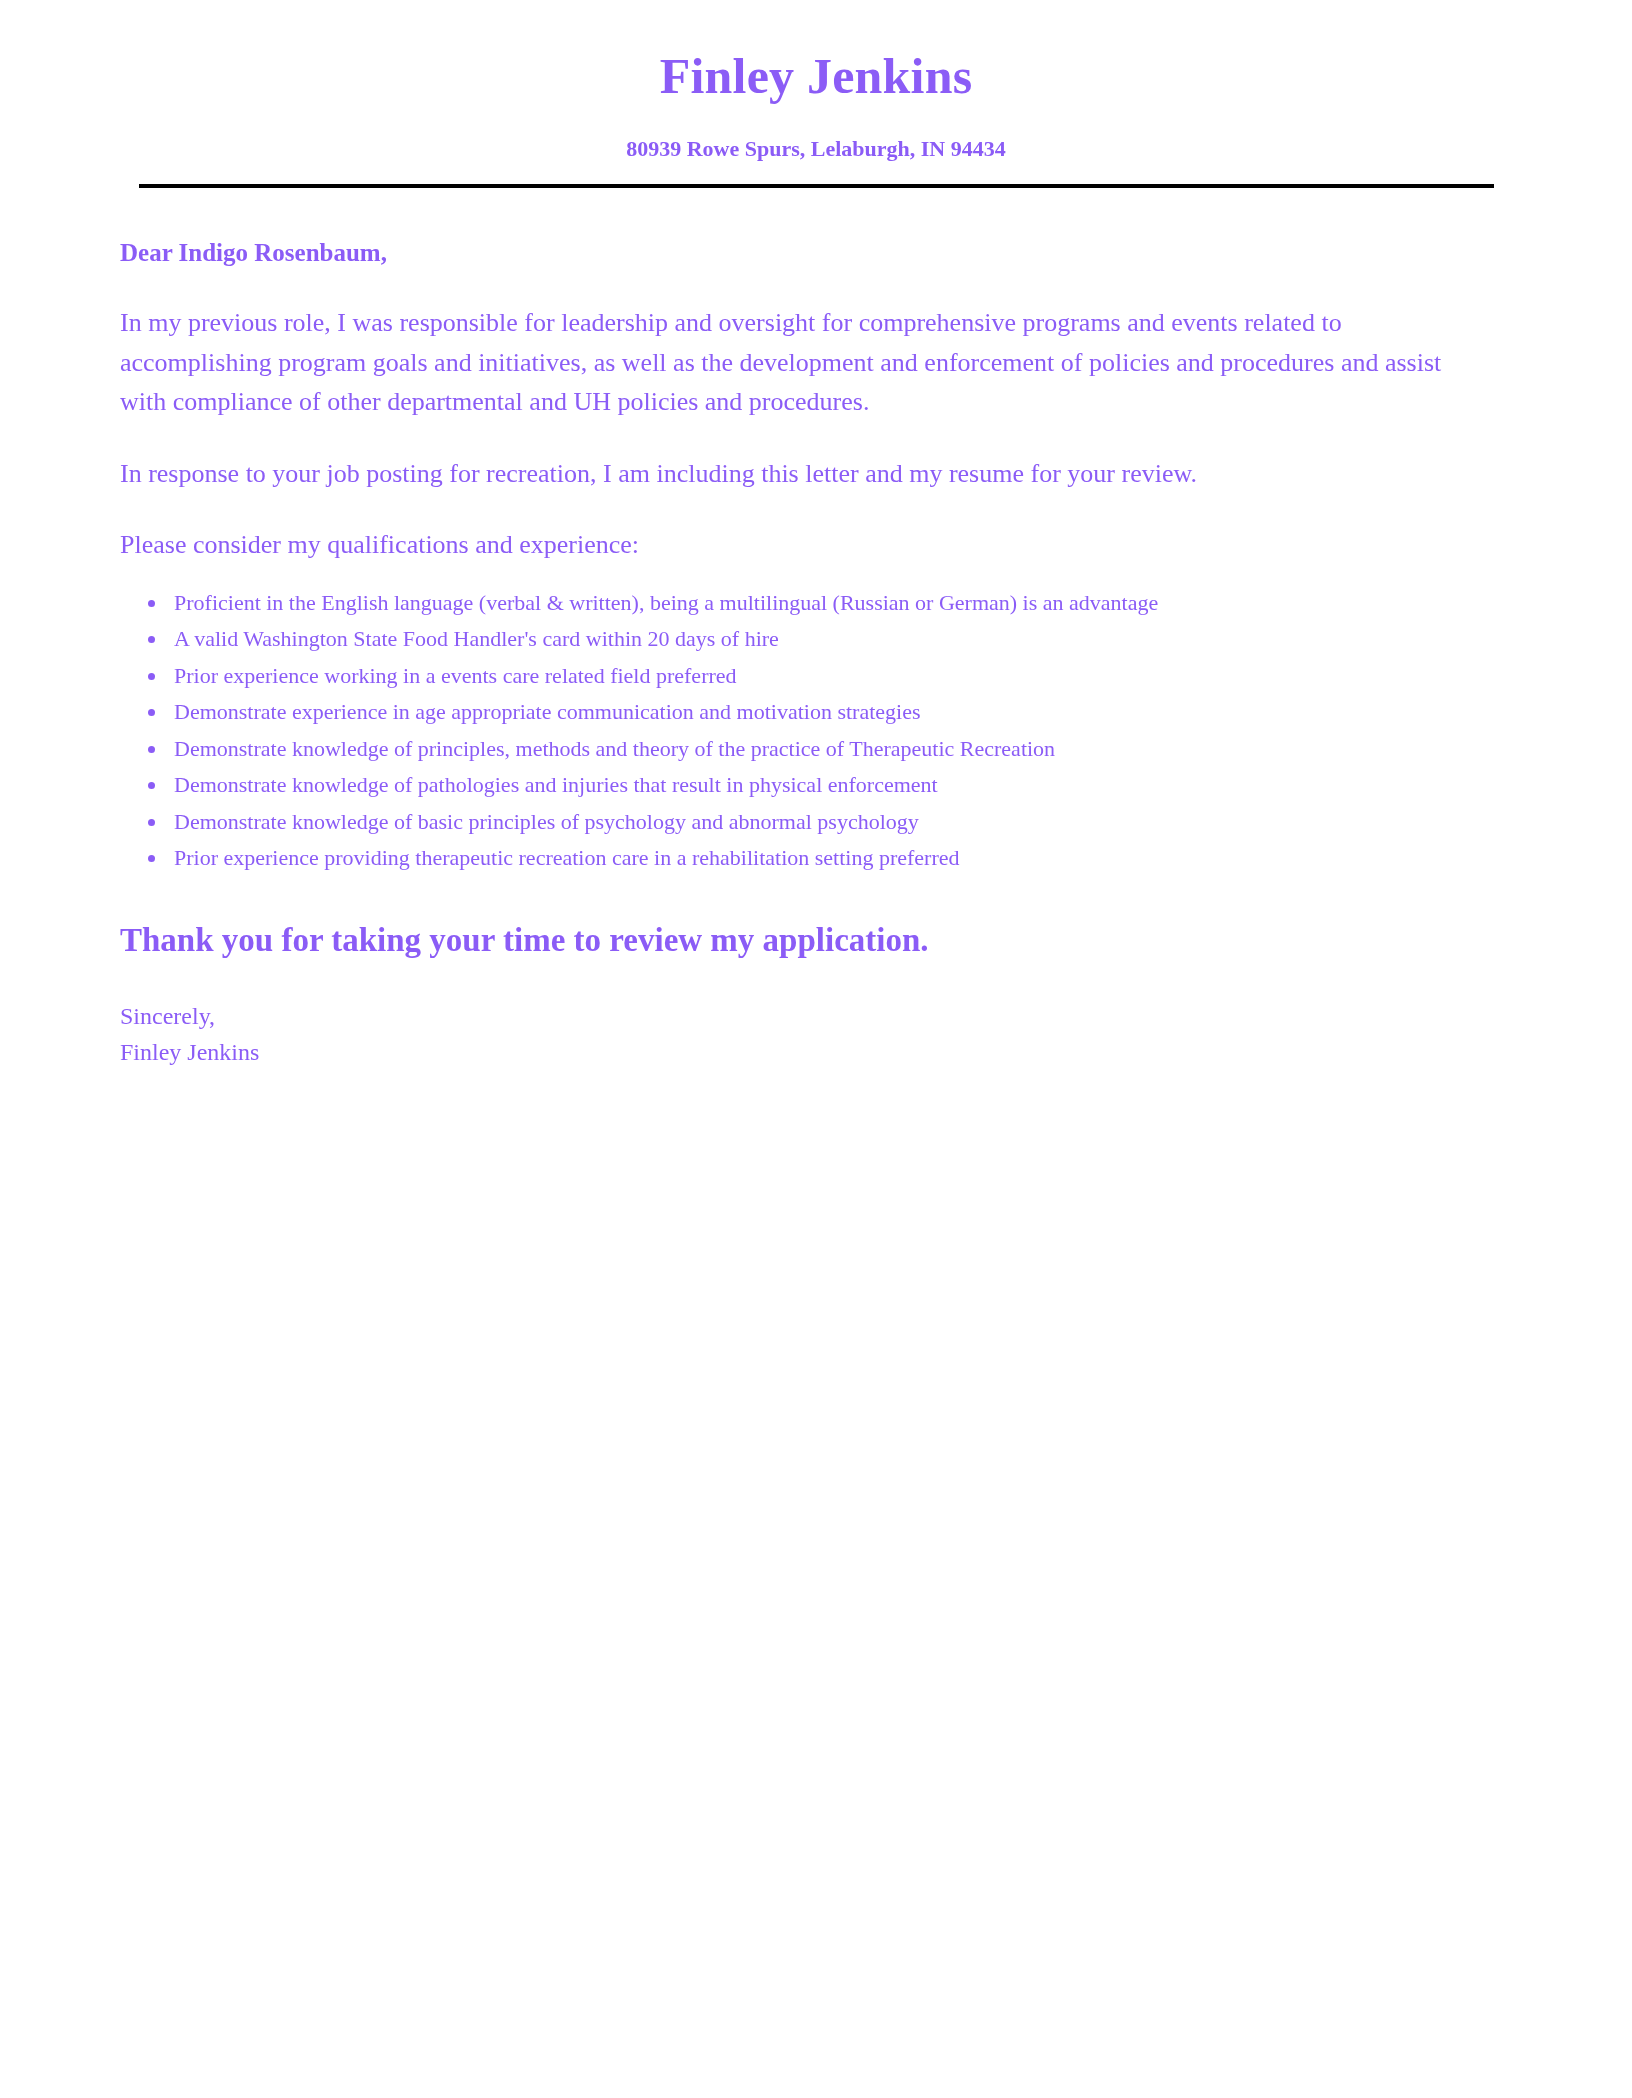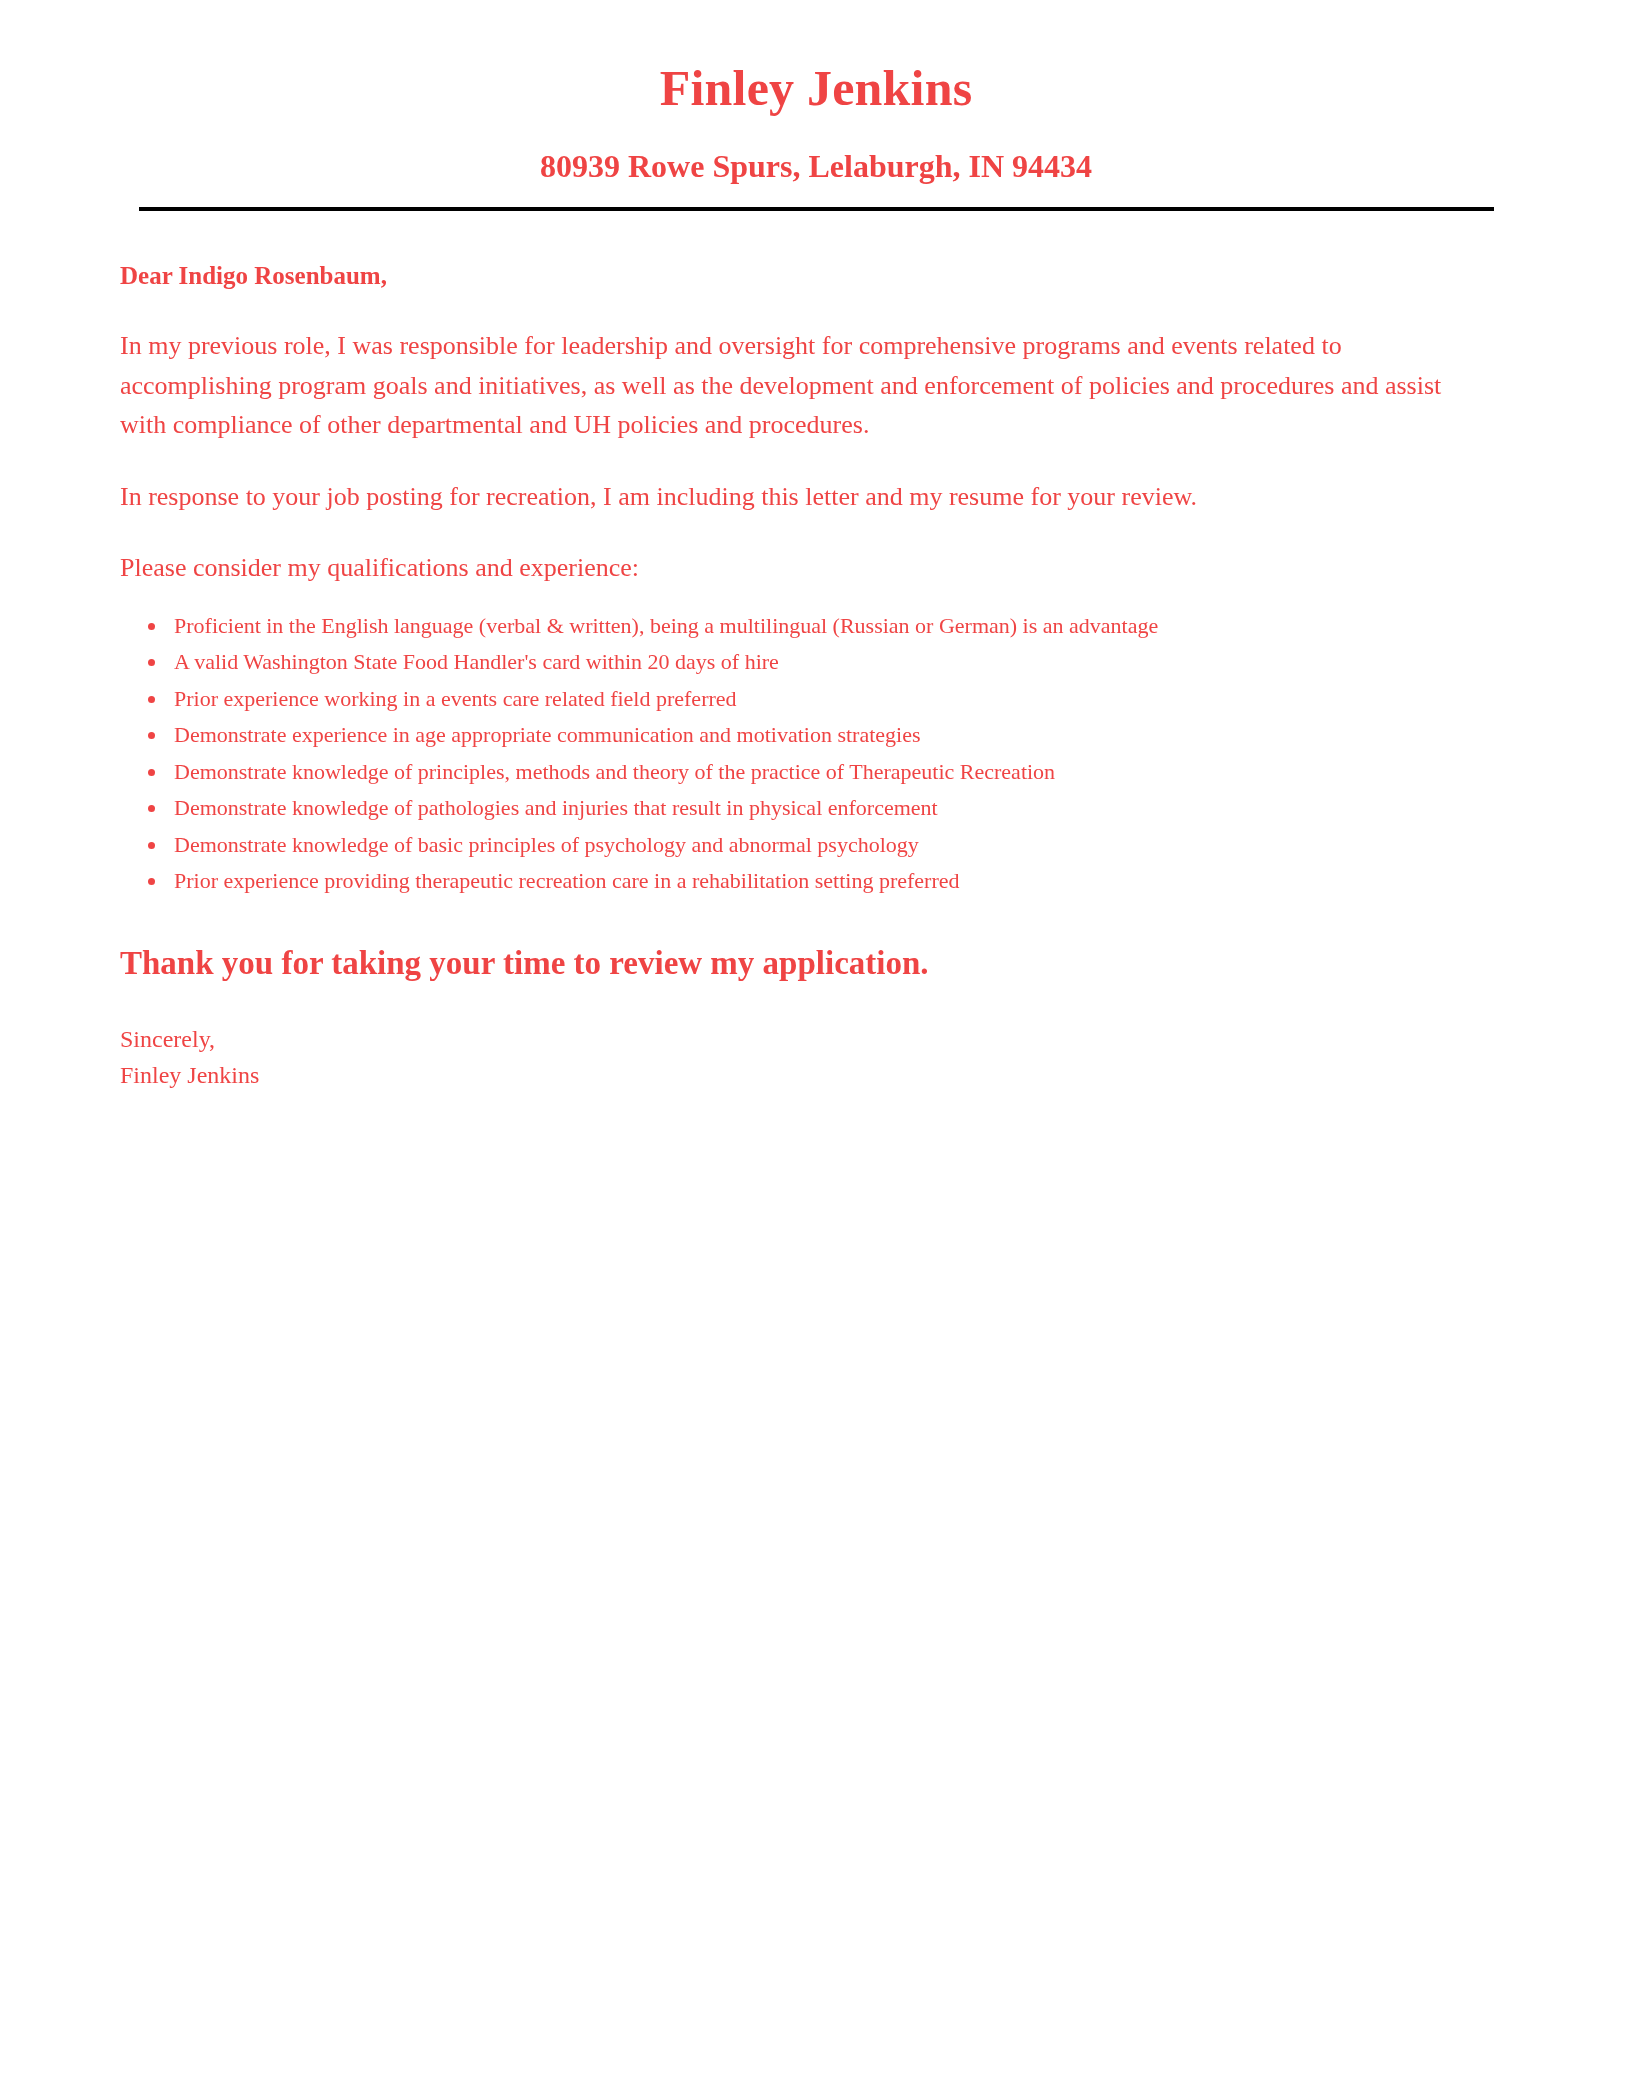--- a/index.html
+++ b/index.html
@@ -5,41 +5,41 @@
 <style>
   html, body {
     margin: 0;
     padding: 0;
     background: #ffffff;
   }
   .page {
     position: relative;
     width: 1632px;
     height: 1521px;
-    margin: 12px auto;
+    margin: 0 auto;
     background: #ffffff;
     box-sizing: border-box;
     font-family: "Liberation Serif", "DejaVu Serif", serif;
-    color: #ef4444;
+    color: #8b5cf6;
     overflow: hidden;
   }
   .header {
     padding-top: 48px;
     text-align: center;
   }
   .applicant-name {
     font-size: 50px;
     font-weight: bold;
     letter-spacing: 0.2px;
     line-height: 1.15;
     margin: 0;
     text-align: center;
   }
   .applicant-address {
-    font-size: 32px;
+    font-size: 22px;
     font-weight: bold;
     margin: 0;
     padding-top: 30px;
     text-align: center;
   }
   .header-rule {
     width: 1355px;
     height: 4px;
     background: #000000;
     margin: 22px auto 0 auto;

